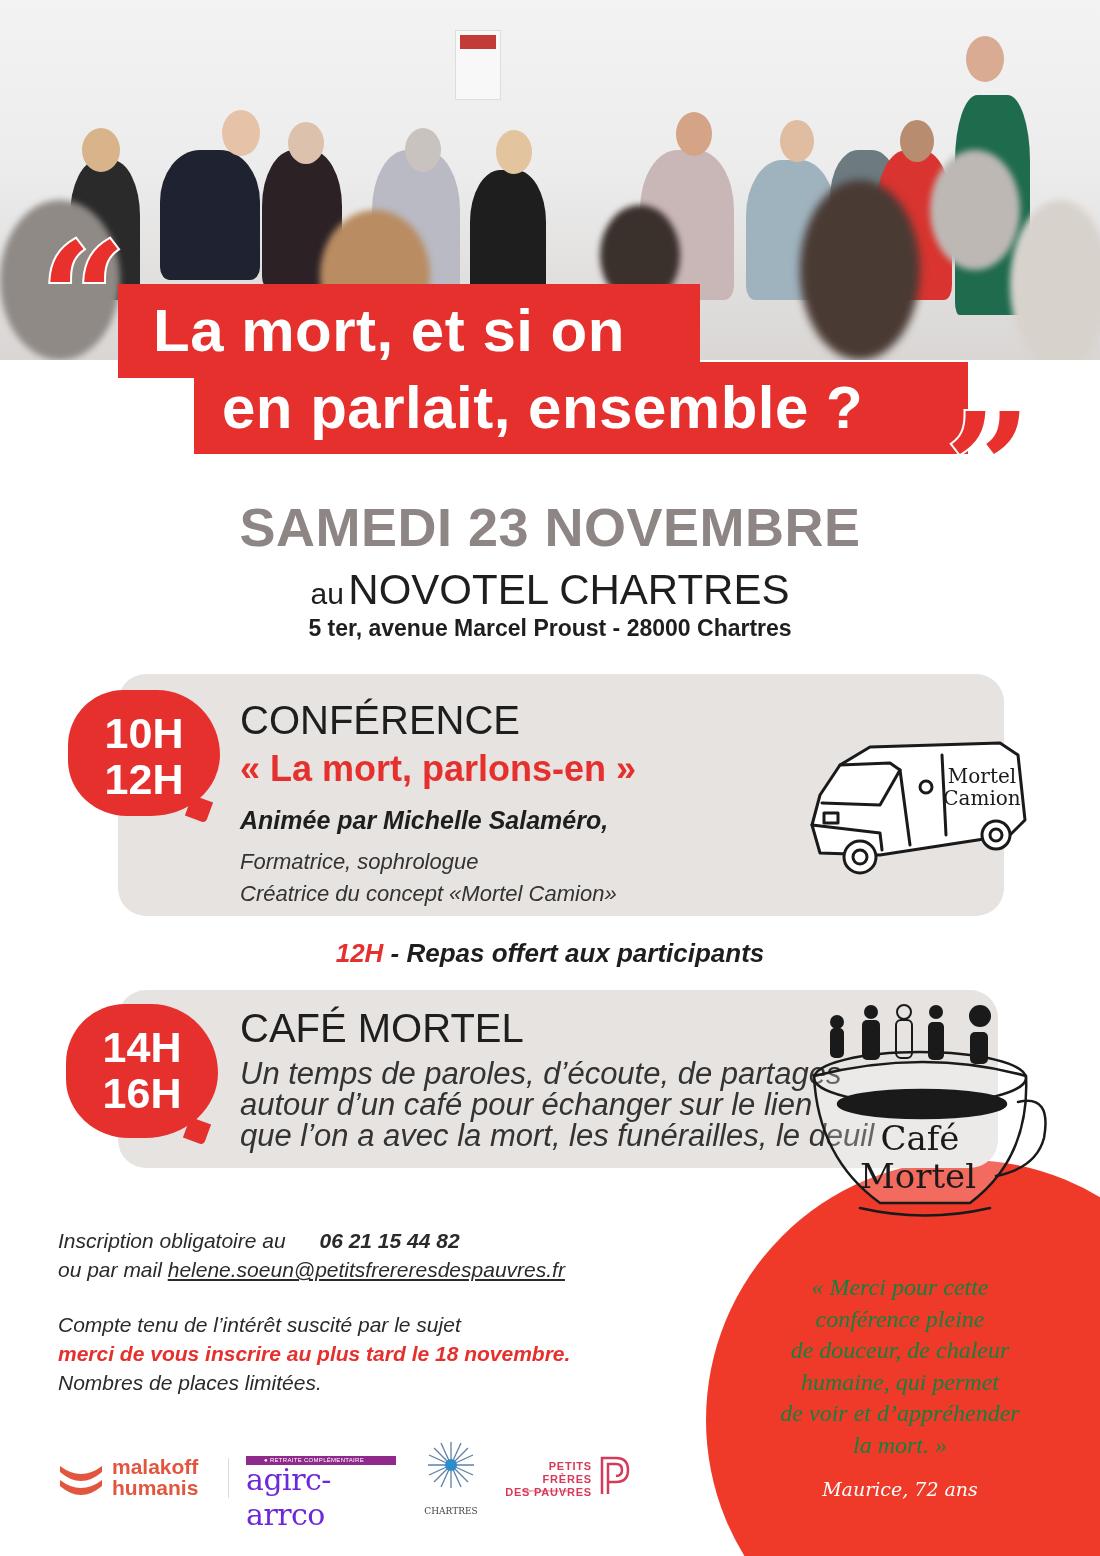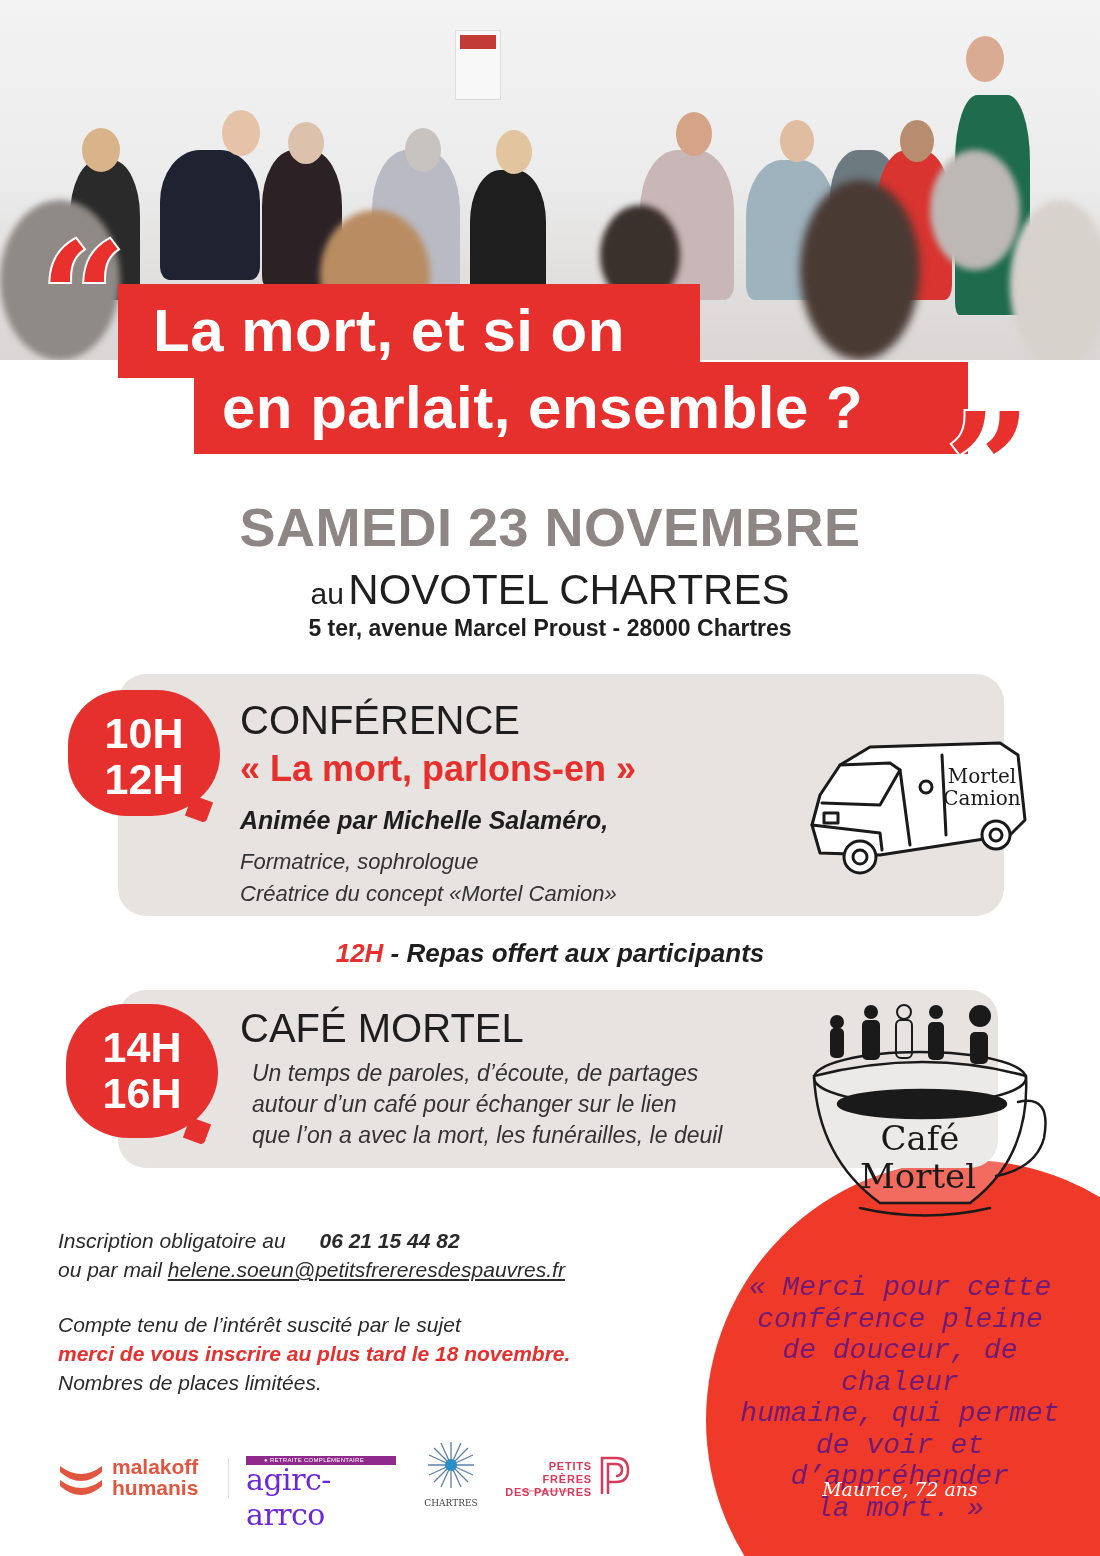--- a/index.html
+++ b/index.html
@@ -47,43 +47,43 @@
 
   .lunch { position: absolute; left: 0; top: 938px; width: 1100px; text-align: center; font-size: 26px; font-weight: bold; font-style: italic; color: #1e1e1e; }
   .lunch .time { color: #e5302e; }
 
   
   .van { position: absolute; left: 800px; top: 725px; width: 230px; height: 150px; }
   .cup { position: absolute; left: 800px; top: 998px; width: 250px; height: 220px; }
 
   
   .quote-circle { position: absolute; left: 706px; top: 1160px; width: 520px; height: 520px; border-radius: 50%; background: #ef3a2a; }
-  .testimonial { position: absolute; left: 720px; top: 1272px; width: 360px; text-align: center; color: #701a75;
-                 font-family: Liberation Mono, monospace; font-style: italic; font-size: 28px; line-height: 31.5px; }
+  .testimonial { position: absolute; left: 720px; top: 1272px; width: 360px; text-align: center; color: #15803d;
+                 font-family: Liberation Serif, serif; font-style: italic; font-size: 24px; line-height: 31.5px; }
   .testimonial-author { position: absolute; left: 720px; top: 1478px; width: 360px; text-align: center; color: #fff;
                  font-family: "DejaVu Serif", serif; font-style: italic; font-size: 19px; }
 
   
   .info { position: absolute; left: 58px; font-size: 21px; font-style: italic; color: #2a2a2a; line-height: 29px; }
   .info b { font-weight: bold; margin-left: 28px; }
   .info a { color: #2a2a2a; text-decoration: underline; }
   .info .deadline { color: #e5302e; font-weight: bold; }
 
   
   .logos { position: absolute; left: 0; top: 1430px; width: 700px; height: 100px; }
   .logo-malakoff { position: absolute; left: 58px; top: 26px; width: 160px; height: 44px; }
   .logo-malakoff .mk-icon { position: absolute; left: 0; top: 4px; width: 46px; height: 38px; }
   .logo-malakoff .mk-text { position: absolute; left: 54px; top: 0; color: #e2553f; font-weight: bold; font-size: 21px; line-height: 21px; }
   .sep { position: absolute; left: 228px; top: 28px; width: 1px; height: 40px; background: #dddddd; }
   .logo-agirc { position: absolute; left: 246px; top: 26px; width: 152px; height: 46px; }
   .logo-agirc .bar { position: absolute; left: 0; top: 0; width: 150px; height: 9px; background: #8f2a8c; color: #fff; font-size: 6px; line-height: 9px; padding-left: 18px; letter-spacing: 0.3px; }
   .logo-agirc .name { position: absolute; left: 0; top: 6px; font-family: "DejaVu Serif", serif; font-size: 30px; color: #6d28d9; letter-spacing: -0.5px; }
   .logo-chartres { position: absolute; left: 420px; top: 10px; width: 62px; height: 72px; text-align: center; }
   .logo-chartres .star { width: 50px; height: 50px; margin: 0 auto; }
-  .logo-chartres .label { font-family: "DejaVu Serif", serif; font-size: 9px; color: #444; margin-top: 4px; }
+  .logo-chartres .label { font-family: "DejaVu Serif", serif; font-size: 9px; color: #444; margin-top: 12px; }
   .logo-pfp { position: absolute; left: 502px; top: 24px; width: 140px; height: 46px; }
   .logo-pfp .txt { position: absolute; left: 0; top: 6px; color: #d63a5b; font-weight: bold; font-size: 11px; line-height: 13px; letter-spacing: 0.8px; text-align: right; width: 90px; }
   .logo-pfp .tag { position: absolute; left: 20px; top: 34px; font-size: 4px; color: #d63a5b; }
   .logo-pfp .mark { position: absolute; left: 96px; top: 0; width: 36px; height: 42px; }
 </style>
 </head>
 <body>
 
 <div class="hero">
   <div class="poster"></div>
@@ -165,21 +165,21 @@
 
 <div class="quote-circle"></div>
 
 <div class="card card-2"></div>
 <div class="bubble bubble-2">
   <span>14H</span>
   <span>16H</span>
   <div class="tail"></div>
 </div>
 <div class="card-title" style="left:240px;top:1006px;">CAFÉ MORTEL</div>
-<div class="card-desc" style="left:252px;top:1058px;font-size:23px;line-height:31px;">
+<div class="card-desc" style="left:240px;top:1058px;font-size:31px;line-height:31px;">
   <div>Un temps de paroles, d’écoute, de partages</div>
   <div>autour d’un café pour échanger sur le lien</div>
   <div>que l’on a avec la mort, les funérailles, le deuil</div>
 </div>
 <svg class="cup" viewBox="0 0 250 220">
   <g fill="none" stroke="#1a1a1a" stroke-width="2.5" stroke-linecap="round">
     <path d="M14 78 Q125 50 226 78 Q230 160 170 205 L80 205 Q18 160 14 78 Z" fill="rgba(255,255,255,0.25)"></path>
     <ellipse cx="120" cy="80" rx="106" ry="26"></ellipse>
     <ellipse cx="122" cy="106" rx="84" ry="14" fill="#1a1a1a"></ellipse>
     <path d="M218 104 Q252 96 244 140 Q236 170 196 178"></path>

